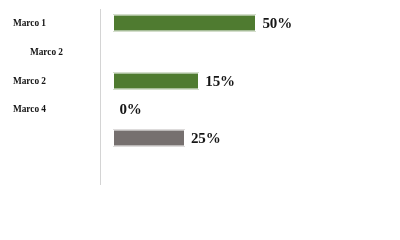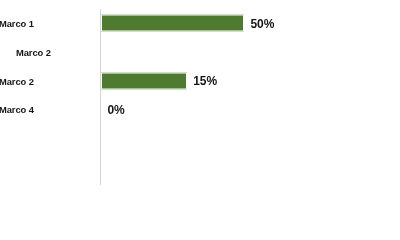--- a/index.html
+++ b/index.html
@@ -30,24 +30,25 @@
   }
   .plot {
     position: absolute;
     left: 0;
     top: 0;
     width: 400px;
     height: 197px;
   }
   .row {
     position: absolute;
-    left: 0;
+    left: 12px;
     width: 340px;
     height: 28.7px;
     display: block;
+    font-family: Liberation Serif, serif;
   }
   .cat-label {
     position: absolute;
     right: 306px;            
     top: 50%;
     transform: translateY(-50%);
     white-space: nowrap;
     font-size: 9.4px;
     font-weight: bold;
     color: #161616;
@@ -66,21 +67,21 @@
   .bar {
     height: 17px;
     box-sizing: border-box;
     border: 0.8px solid #ffffff;
   }
   .bar.zero {
     border: none;
     width: 0 !important;
   }
   .val-label {
-    font-size: 12px;
+    font-size: 15px;
     font-weight: bold;
     color: #161616;
     margin-left: 6px;
     white-space: nowrap;
     letter-spacing: -0.05px;
   }
 </style>
 </head>
 <body>
 
@@ -112,17 +113,21 @@
 
     <div class="row" style="top:95.1px;">
       <span class="cat-label">Marco 4</span>
       <span class="bar-wrap">
         <span class="bar zero" style="background:#4F7B30;"></span>
         <span class="val-label">0%</span>
       </span>
     </div>
 
     <div class="row" style="top:123.8px;">
+      <span class="bar-wrap">
+        <span class="bar" style="width:71.5px;background:#76706F;"></span>
+        <span class="val-label">25%</span>
+      </span>
     </div>
 
 
   </div>
 </div>
 
 </body></html>

